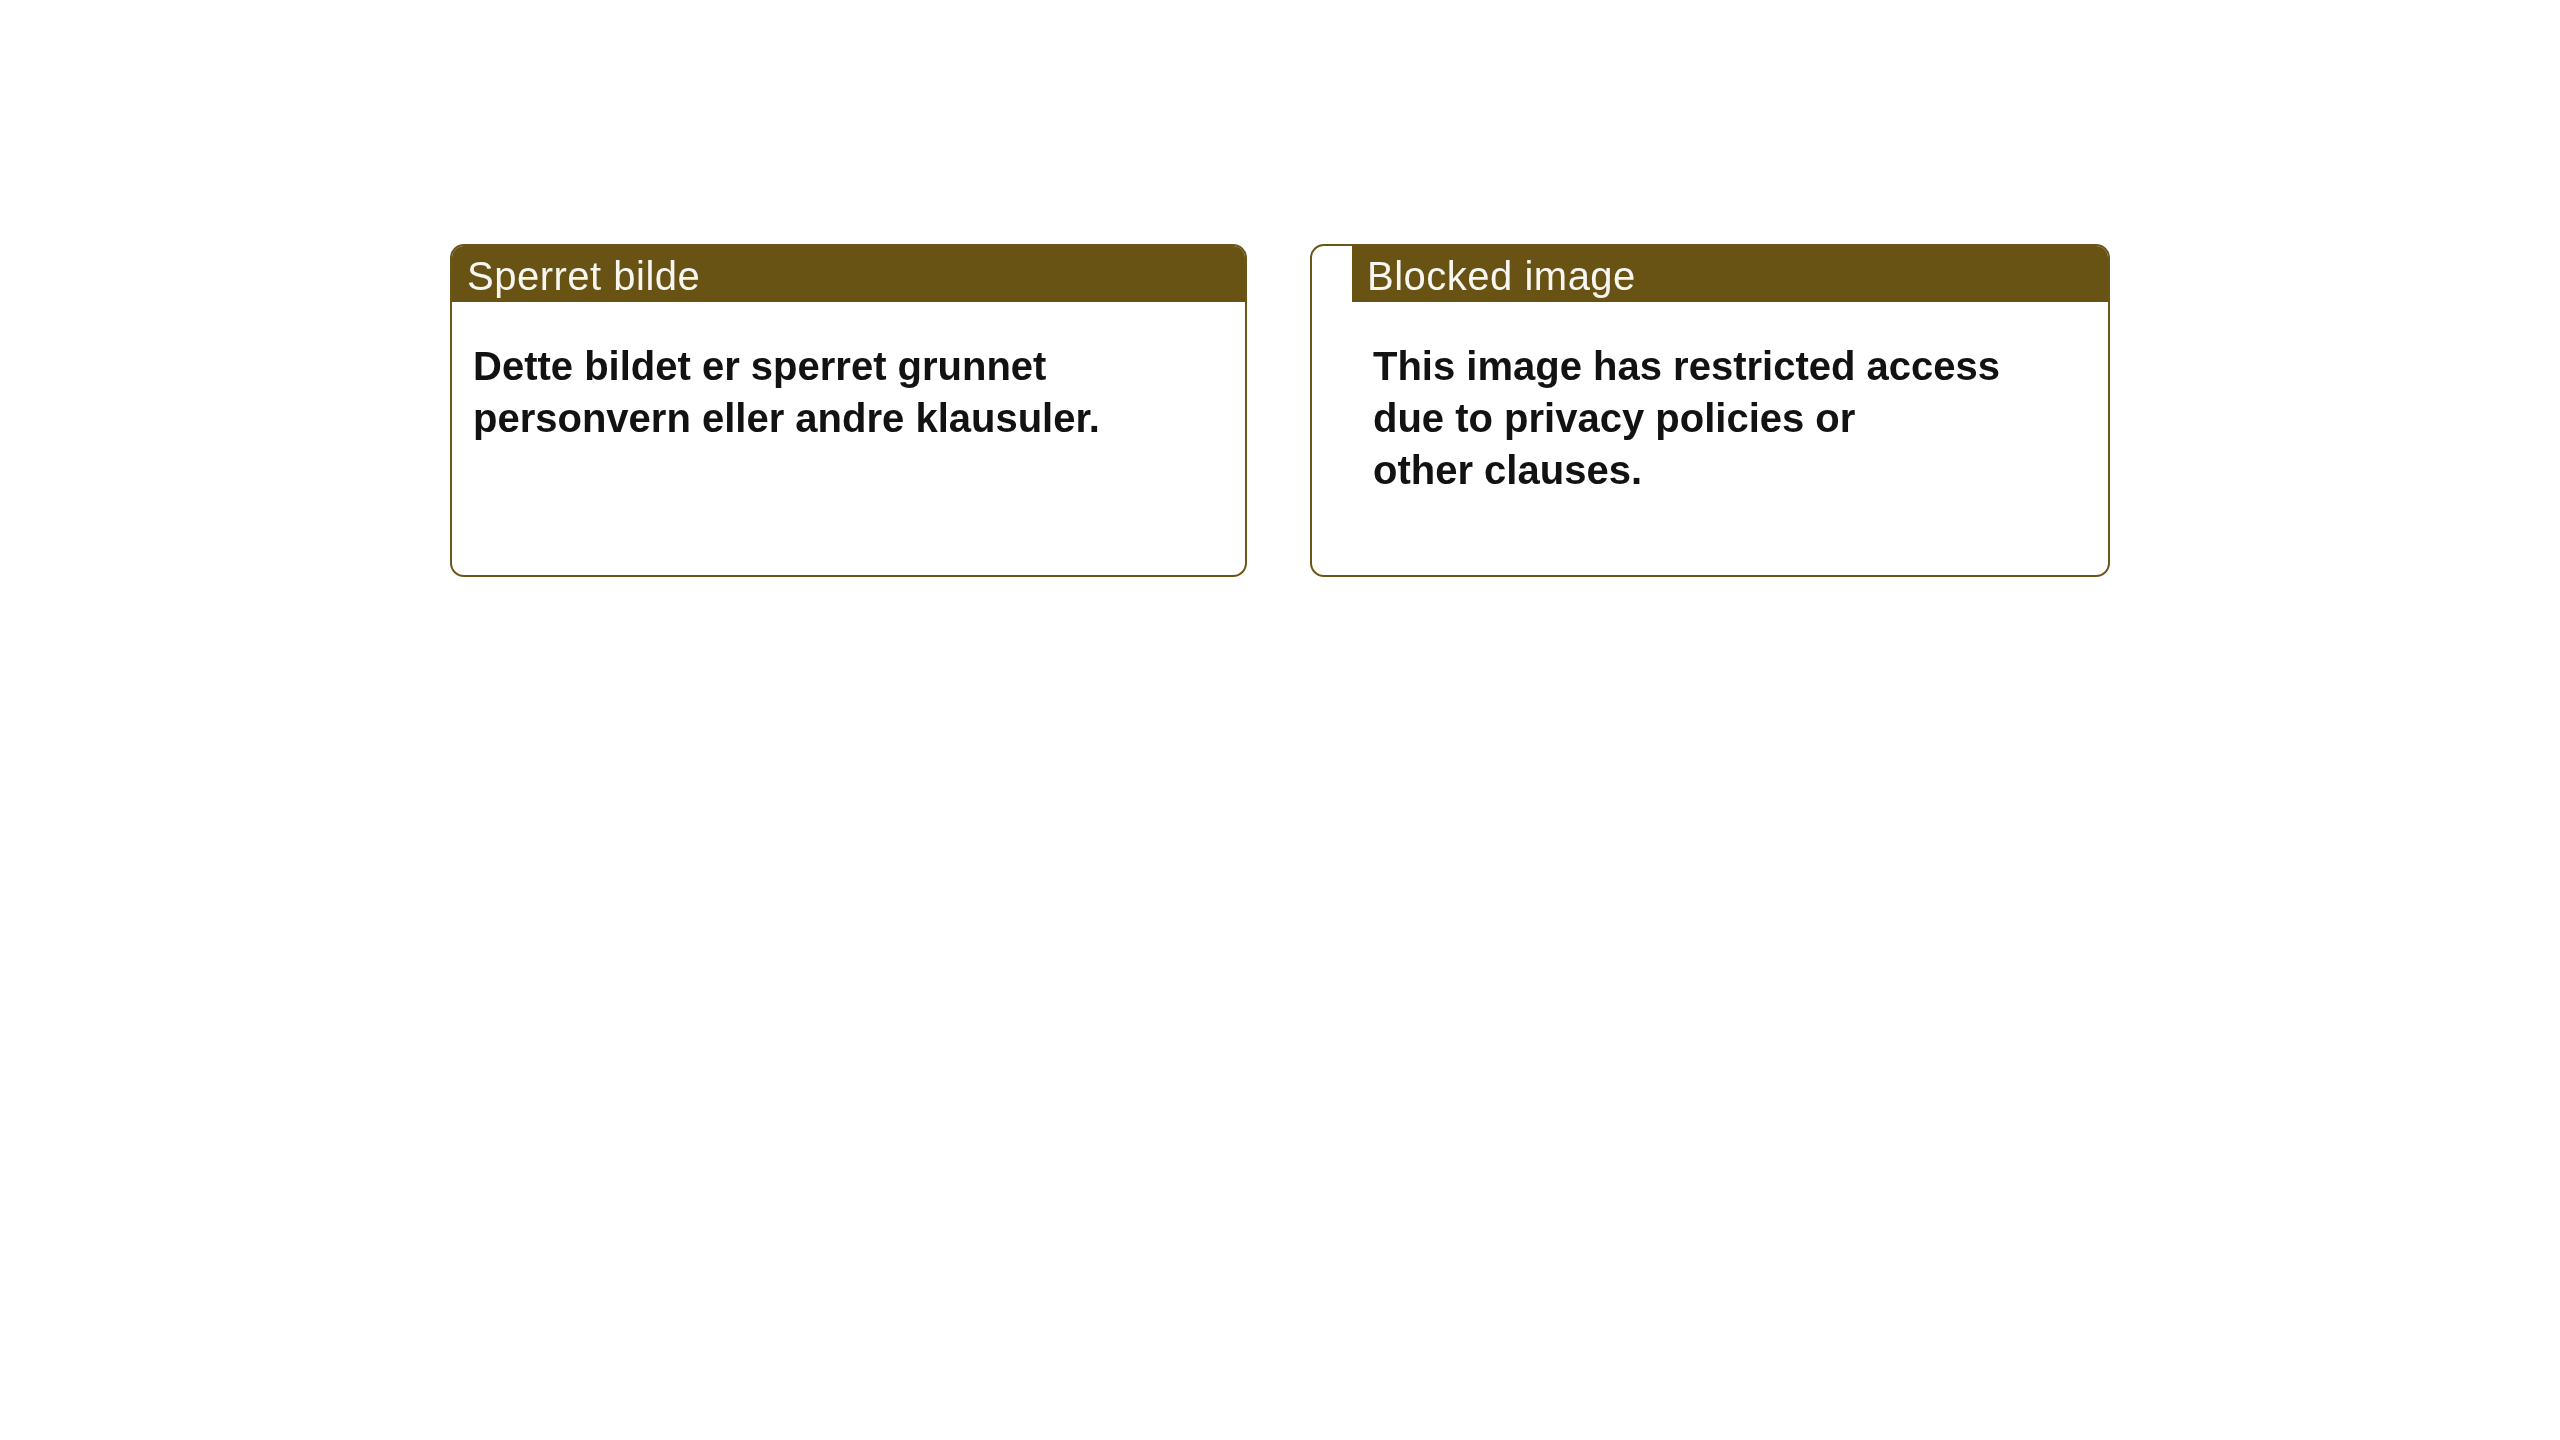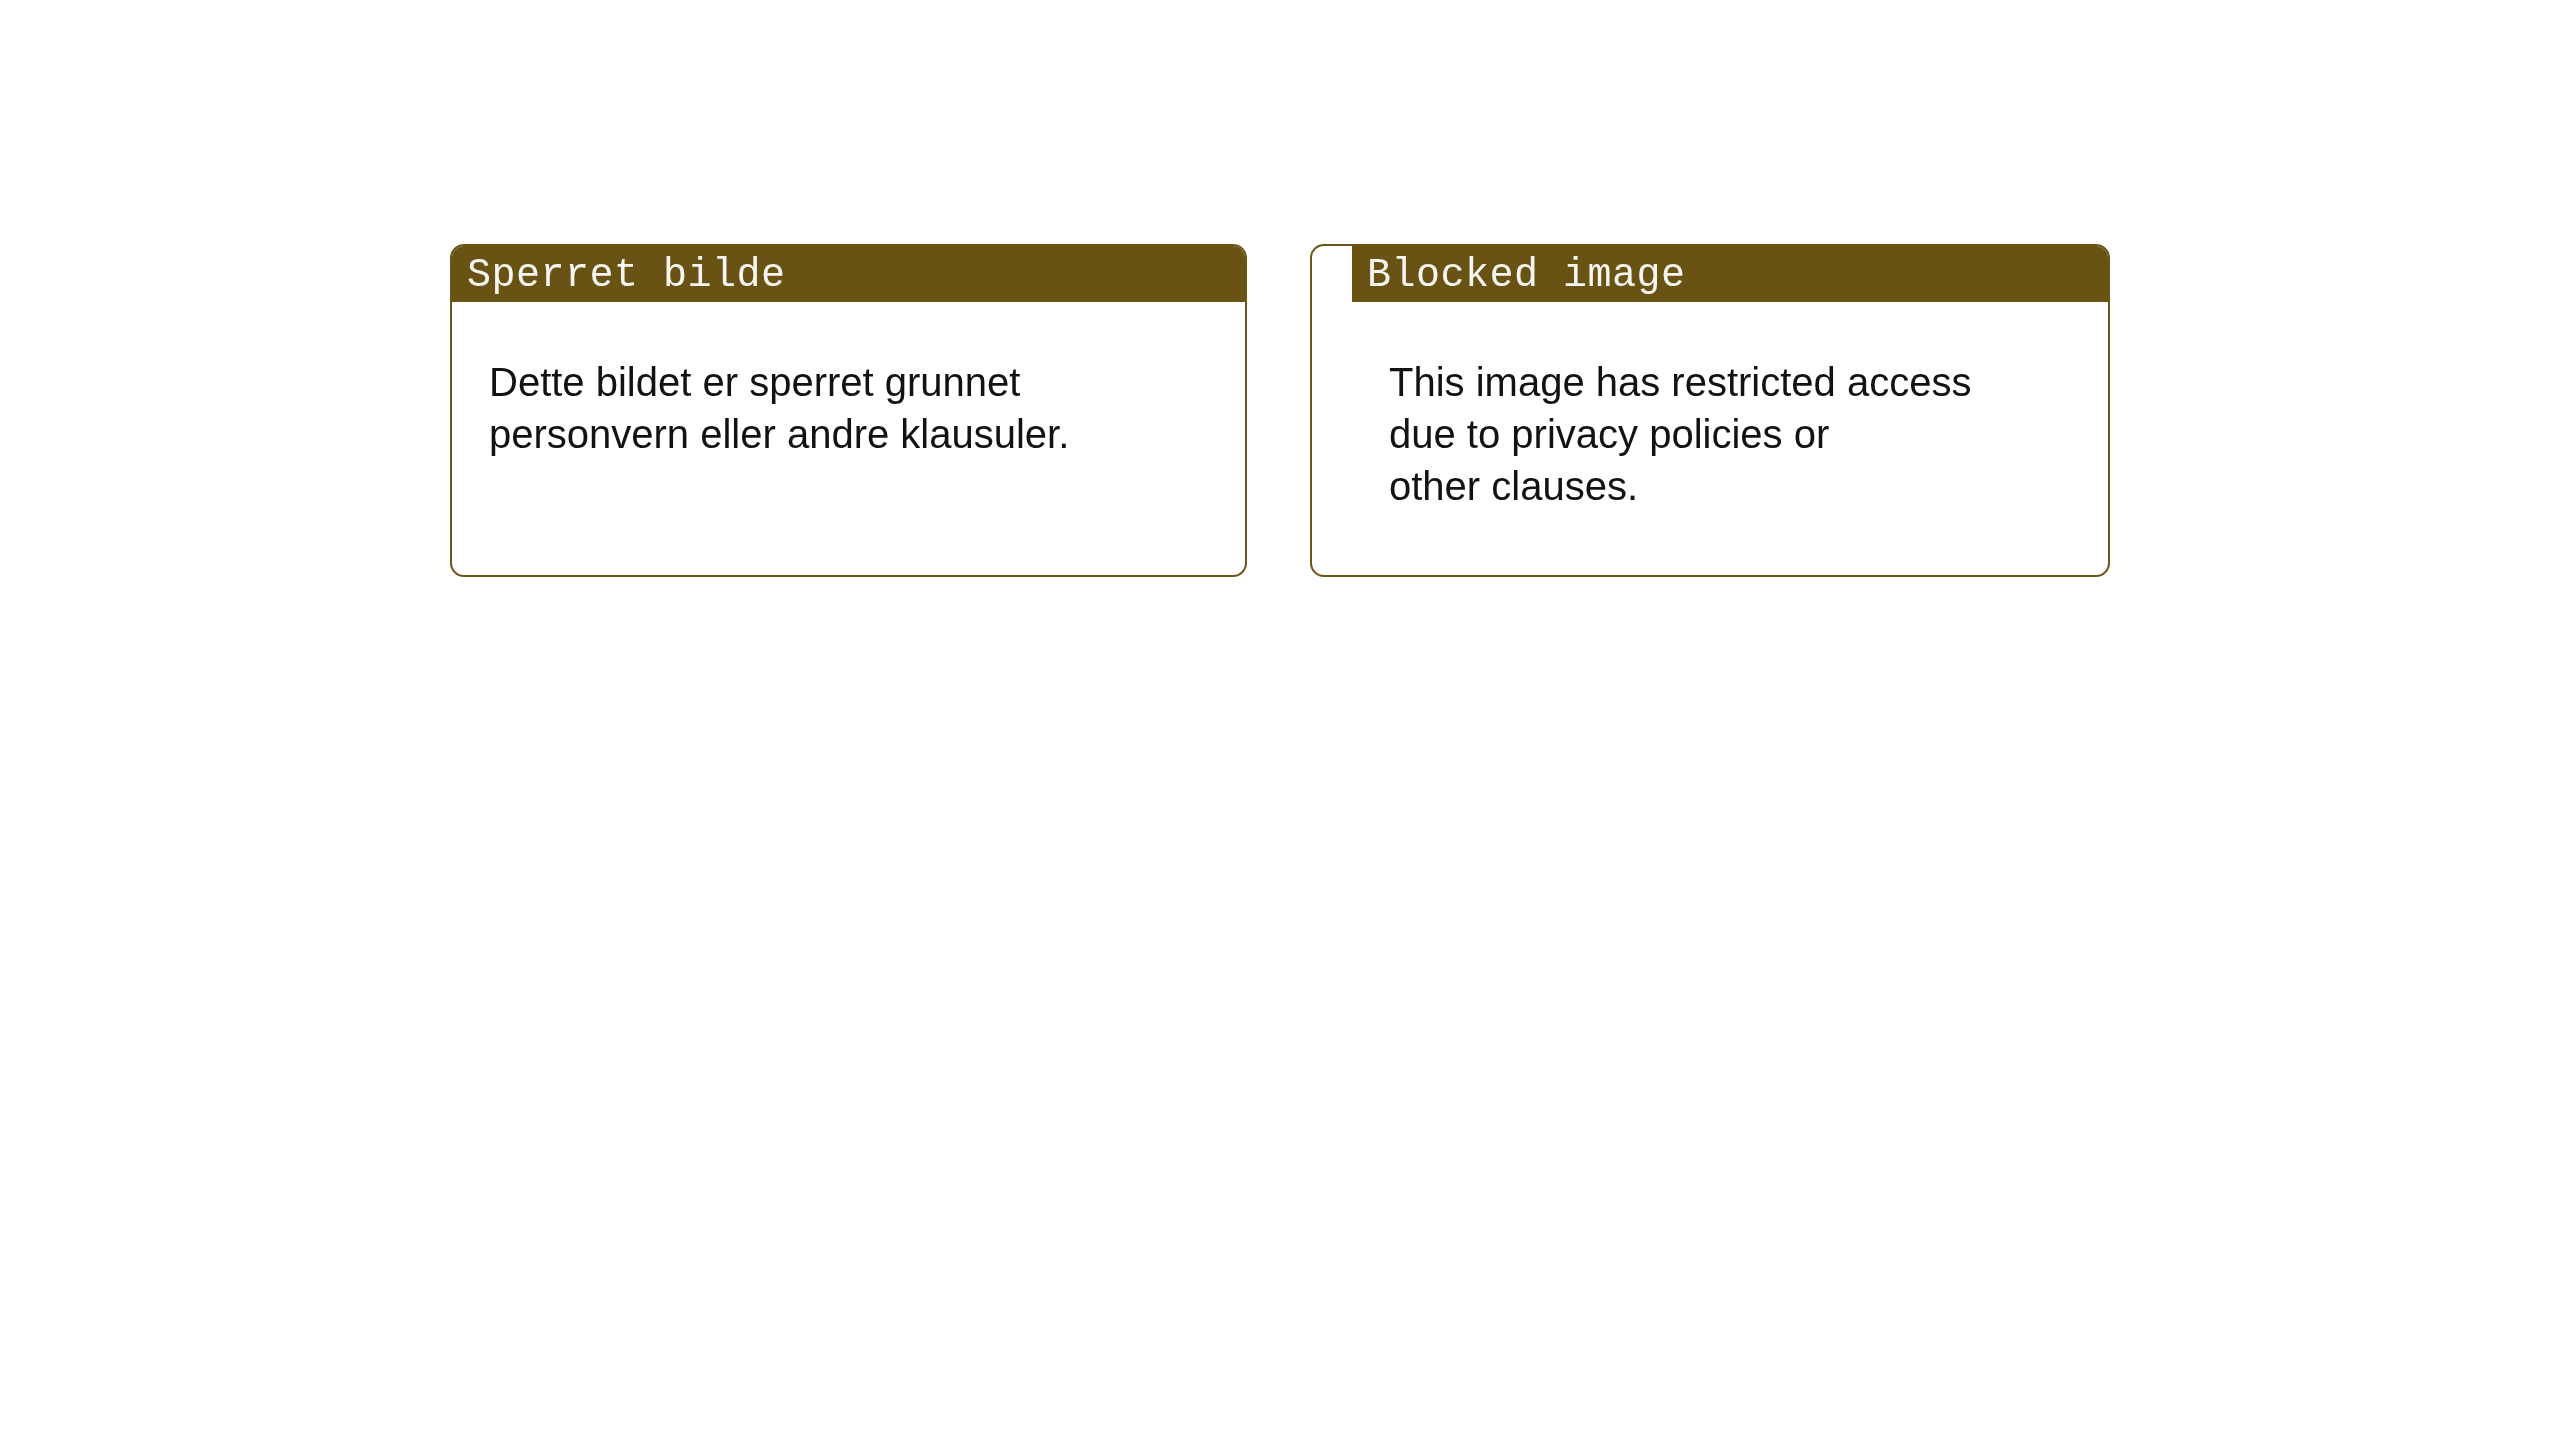--- a/index.html
+++ b/index.html
@@ -36,31 +36,31 @@
     display: flex;
     align-items: center;
     padding: 4px 0 0 15px;
     box-sizing: border-box;
   }
   .card-title {
     color: #f7f6f1;
     font-size: 40px;
     line-height: 1;
     letter-spacing: 0.5px;
-    font-family: Liberation Mono, monospace;
   }
   .card-body {
     padding: 38px 28px 0 21px;
   }
   .card-message {
-    margin: 16px;
+    margin: 0;
     font-size: 40px;
     line-height: 52px;
     color: #121212;
     white-space: pre-line;
+    font-weight: bold;
   }
 </style>
 </head>
 <body>
 
 <main>
 
   <section class="notice-card card-norwegian">
     <header class="card-header">
       <span class="card-title">Sperret bilde</span>

